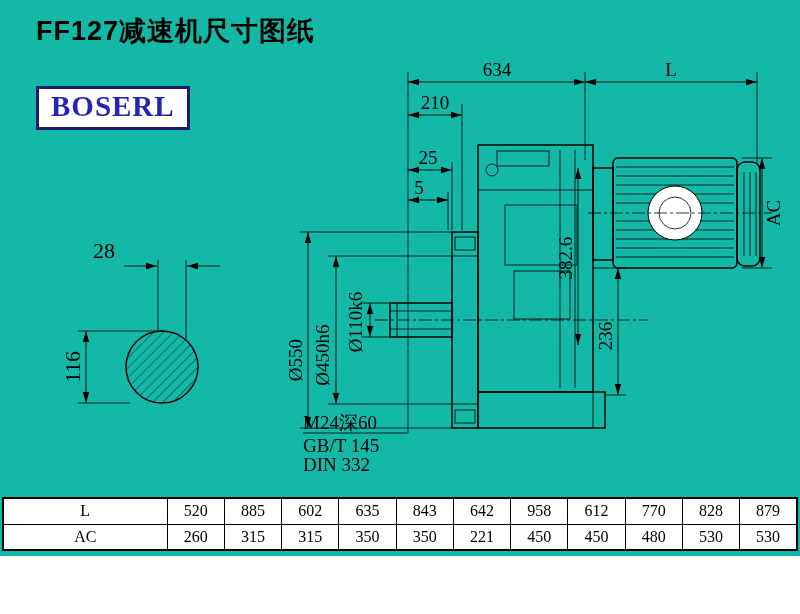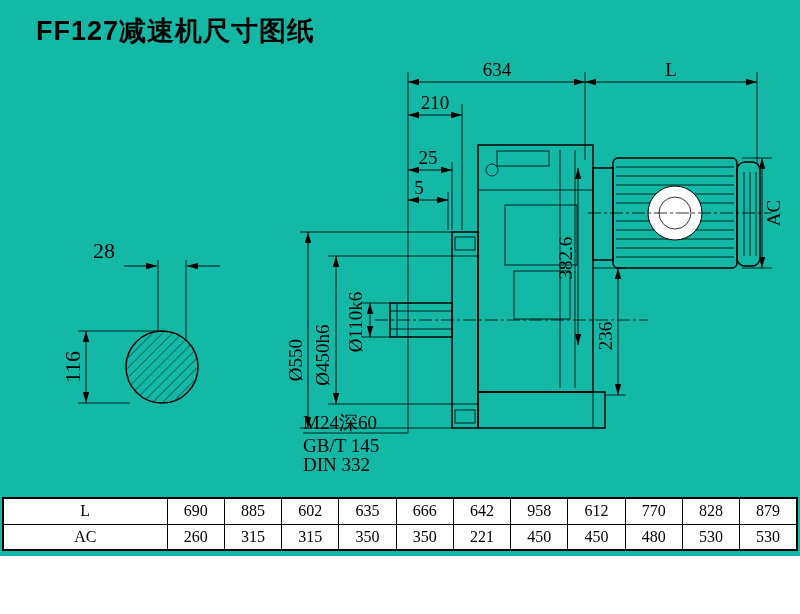--- a/index.html
+++ b/index.html
@@ -28,20 +28,23 @@
   .hcell .en { letter-spacing:2px; font-size:15px; }
   col.c0 { width:164px; }
 </style>
 </head>
 <body>
 
 <div class="page">
 
   <div class="title">FF127减速机尺寸图纸</div>
 
+  <div class="logo">
+    <span>BOSERL</span>
+  </div>
 
   <svg class="drawing" width="800" height="497" viewBox="0 0 800 497" xmlns="http://www.w3.org/2000/svg">
     <defs>
       <marker id="arr" viewBox="0 0 11 8" markerWidth="11" markerHeight="8" refX="11" refY="4" orient="auto-start-reverse" markerUnits="userSpaceOnUse">
         <path d="M0,0.8 L11,4 L0,7.2 Z" fill="#000"></path>
       </marker>
       <pattern id="hatch" width="7" height="7" patternUnits="userSpaceOnUse" patternTransform="rotate(45)">
         <line x1="0" y1="0" x2="0" y2="7" stroke="#000" stroke-width="0.8"></line>
       </pattern>
     </defs>
@@ -178,25 +181,25 @@
   </svg>
 
   <table class="size">
     <colgroup>
         <col class="c0">
         <col span="11">
       </colgroup>
     <tbody>
       <tr class="datarow">
         <th>L</th>
-        <td>690</td>
+        <td>520</td>
         <td>885</td>
         <td>602</td>
         <td>635</td>
-        <td>666</td>
+        <td>843</td>
         <td>642</td>
         <td>958</td>
         <td>612</td>
         <td>770</td>
         <td>828</td>
         <td>879</td>
       </tr>
       <tr class="datarow">
         <th>AC</th>
         <td>260</td>

